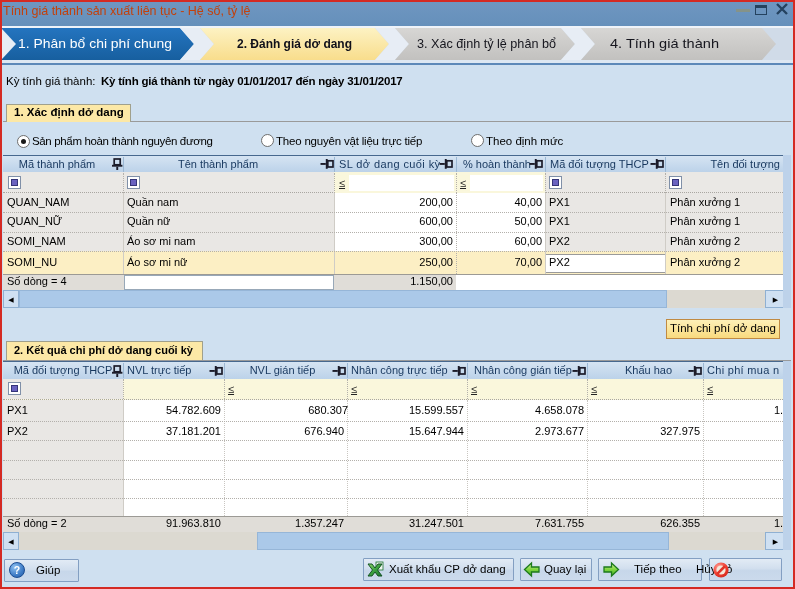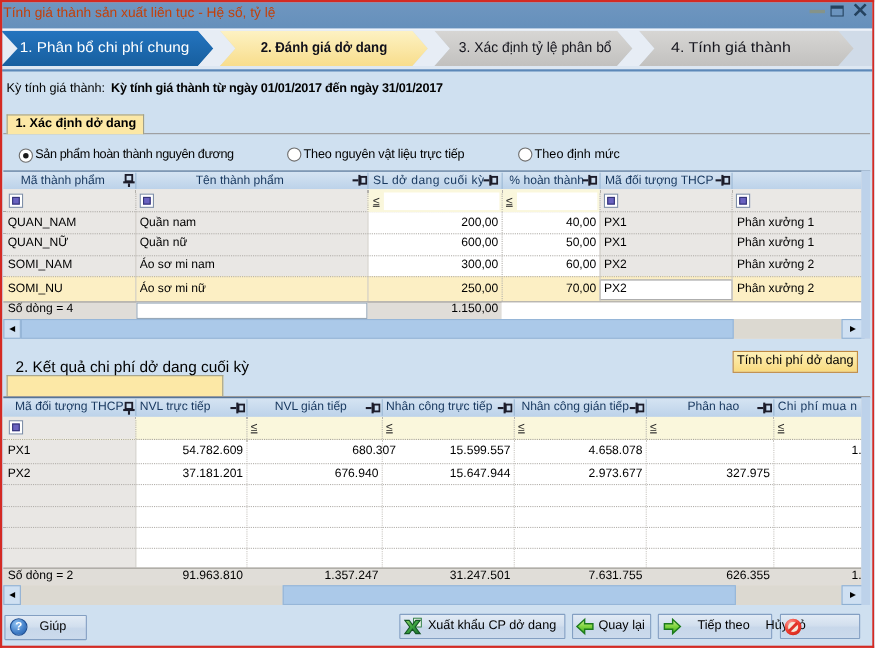--- a/index.html
+++ b/index.html
@@ -84,20 +84,21 @@
 <div class="a" style="left:120px;top:2px;width:1px;height:15px;background:#9cb8d4"></div>
 <div class="a" style="left:331px;top:2px;width:1px;height:15px;background:#9cb8d4"></div>
 <div class="a" style="left:453px;top:2px;width:1px;height:15px;background:#9cb8d4"></div>
 <div class="a" style="left:542px;top:2px;width:1px;height:15px;background:#9cb8d4"></div>
 <div class="a" style="left:662px;top:2px;width:1px;height:15px;background:#9cb8d4"></div>
 <div class="h" style="left:0px;top:1px;width:108px;text-align:center">Mã thành phẩm</div>
 <div class="h" style="left:120px;top:1px;width:190px;text-align:center">Tên thành phẩm</div>
 <div class="h" style="left:336px;top:1px;letter-spacing:0.4px">SL dở dang cuối kỳ</div>
 <div class="h" style="left:460px;top:1px">% hoàn thành</div>
 <div class="h" style="left:547px;top:1px">Mã đối tượng THCP</div>
+<div class="h" style="left:662px;top:1px;width:115px;text-align:right">Tên đối tượng</div>
 <svg class="a" style="left:108px;top:3.5px" width="13" height="13" viewBox="0 0 13 13">
         <rect x="3.2" y="1" width="6" height="5.8" fill="none" stroke="#1c1c2a" stroke-width="1.7"></rect>
         <rect x="1" y="6.8" width="10.4" height="1.9" fill="#1c1c2a"></rect>
         <rect x="5.3" y="8.7" width="1.9" height="3.3" fill="#1c1c2a"></rect>
       </svg>
 <svg class="a" style="left:317px;top:3.5px" width="14" height="12" viewBox="0 0 14 12">
         <rect x="7.8" y="2.8" width="5.2" height="6.2" fill="none" stroke="#1c1c2a" stroke-width="1.7"></rect>
         <rect x="5.8" y="1" width="1.9" height="9.8" fill="#1c1c2a"></rect>
         <rect x="0.5" y="5" width="5.3" height="1.9" fill="#1c1c2a"></rect>
       </svg>
@@ -184,37 +185,37 @@
 <div class="a" style="left:16px;top:135.5px;width:648px;height:18px;background:#abc9e9;border:1px solid #96b6d8"></div>
 <div class="sbbtn" style="left:762px;top:135.5px;width:21px;height:18px;font-size:7px;line-height:17px">▶</div>
 <div class="a" style="left:780px;top:0;width:8px;height:153.5px;background:#bdd2ea"></div>
 </div>
 
 <div class="a" style="left:666px;top:319px;width:114px;height:20px;background:linear-gradient(180deg,#fdf0b8,#f9da7e);border:1px solid #c08a42"></div>
 <div class="t" style="left:666px;top:322px;width:114px;text-align:center;font-size:11.5px">Tính chi phí dở dang</div>
 
 <div class="a" style="left:3px;top:359.5px;width:788px;height:1px;background:#9a9a9a"></div>
 <div class="a" style="left:6px;top:341px;width:197px;height:19px;background:#fce8a6;border:1px solid #a0a08c;border-bottom:none"></div>
-<div class="t" style="left:14px;top:325px;font-weight:normal;font-size:14px">2. Kết quả chi phí dở dang cuối kỳ</div>
+<div class="t" style="left:14px;top:344px;font-weight:bold;font-size:11px">2. Kết quả chi phí dở dang cuối kỳ</div>
 
 <div class="a" id="g2" style="left:3px;top:360.5px;width:788px;height:189px;background:#e9e7e4">
 <div class="a" style="left:0;top:0;width:780px;height:18px;background:linear-gradient(180deg,#d7e5f3,#bcd2e9)"></div>
 <div class="a" style="left:0;top:0;width:788px;height:1.5px;background:#47688e"></div>
 <div class="a" style="left:120px;top:2px;width:1px;height:15px;background:#9cb8d4"></div>
 <div class="a" style="left:221px;top:2px;width:1px;height:15px;background:#9cb8d4"></div>
 <div class="a" style="left:344px;top:2px;width:1px;height:15px;background:#9cb8d4"></div>
 <div class="a" style="left:464px;top:2px;width:1px;height:15px;background:#9cb8d4"></div>
 <div class="a" style="left:584px;top:2px;width:1px;height:15px;background:#9cb8d4"></div>
 <div class="a" style="left:700px;top:2px;width:1px;height:15px;background:#9cb8d4"></div>
 <div class="h" style="left:0px;top:1.5px;width:120px;text-align:center">Mã đối tượng THCP</div>
 <div class="h" style="left:124px;top:1.5px">NVL trực tiếp</div>
 <div class="h" style="left:221px;top:1.5px;width:117px;text-align:center">NVL gián tiếp</div>
 <div class="h" style="left:348px;top:1.5px">Nhân công trực tiếp</div>
 <div class="h" style="left:471px;top:1.5px">Nhân công gián tiếp</div>
-<div class="h" style="left:584px;top:1.5px;width:123px;text-align:center">Phân hao</div>
+<div class="h" style="left:584px;top:1.5px;width:123px;text-align:center">Khấu hao</div>
 <div class="h" style="left:704px;top:1.5px;width:76px;letter-spacing:0.3px">Chi phí mua n</div>
 <svg class="a" style="left:108px;top:4px" width="13" height="13" viewBox="0 0 13 13">
         <rect x="3.2" y="1" width="6" height="5.8" fill="none" stroke="#1c1c2a" stroke-width="1.7"></rect>
         <rect x="1" y="6.8" width="10.4" height="1.9" fill="#1c1c2a"></rect>
         <rect x="5.3" y="8.7" width="1.9" height="3.3" fill="#1c1c2a"></rect>
       </svg>
 <svg class="a" style="left:206px;top:4px" width="14" height="12" viewBox="0 0 14 12">
         <rect x="7.8" y="2.8" width="5.2" height="6.2" fill="none" stroke="#1c1c2a" stroke-width="1.7"></rect>
         <rect x="5.8" y="1" width="1.9" height="9.8" fill="#1c1c2a"></rect>
         <rect x="0.5" y="5" width="5.3" height="1.9" fill="#1c1c2a"></rect>
@@ -262,21 +263,21 @@
 <div class="dvline" style="left:464px;top:39px;height:116.5px;border-color:#c9c6c1"></div>
 <div class="dvline" style="left:584px;top:39px;height:116.5px;border-color:#c9c6c1"></div>
 <div class="dvline" style="left:700px;top:39px;height:116.5px;border-color:#c9c6c1"></div>
 <div class="dhline" style="left:0;top:60.5px;width:780px"></div>
 <div class="dhline" style="left:0;top:79.8px;width:780px"></div>
 <div class="dhline" style="left:0;top:99.2px;width:780px"></div>
 <div class="dhline" style="left:0;top:118.5px;width:780px"></div>
 <div class="dhline" style="left:0;top:137.8px;width:780px"></div>
 <div class="r" style="left:4px;top:40.5px">PX1</div>
 <div class="r rn" style="left:121px;top:40.5px;width:97px">54.782.609</div>
-<div class="r rn" style="left:238px;top:40.5px;width:119px">680.307</div>
+<div class="r rn" style="left:226px;top:40.5px;width:119px">680.307</div>
 <div class="r rn" style="left:345px;top:40.5px;width:116px">15.599.557</div>
 <div class="r rn" style="left:465px;top:40.5px;width:116px">4.658.078</div>
 <div class="r" style="left:771px;top:40.5px;width:9px">1.</div>
 <div class="r" style="left:4px;top:61.0px">PX2</div>
 <div class="r rn" style="left:121px;top:61.0px;width:97px">37.181.201</div>
 <div class="r rn" style="left:222px;top:61.0px;width:119px">676.940</div>
 <div class="r rn" style="left:345px;top:61.0px;width:116px">15.647.944</div>
 <div class="r rn" style="left:465px;top:61.0px;width:116px">2.973.677</div>
 <div class="r rn" style="left:585px;top:61.0px;width:112px">327.975</div>
 <div class="a" style="left:0;top:155.5px;width:780px;height:15.5px;background:#e0ddd8;border-top:1px solid #9c9a95"></div>

